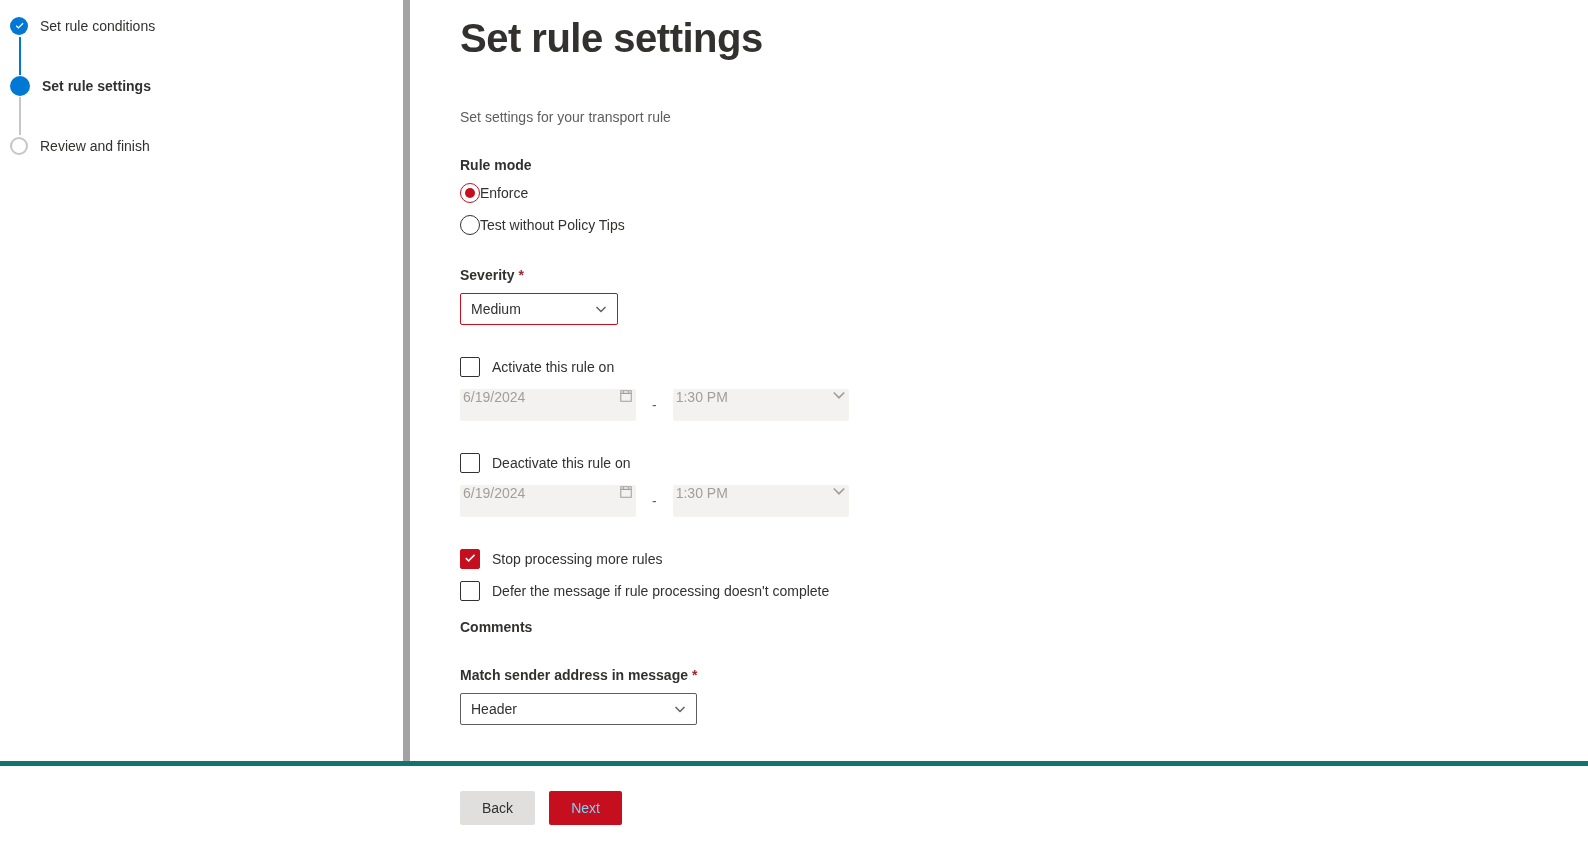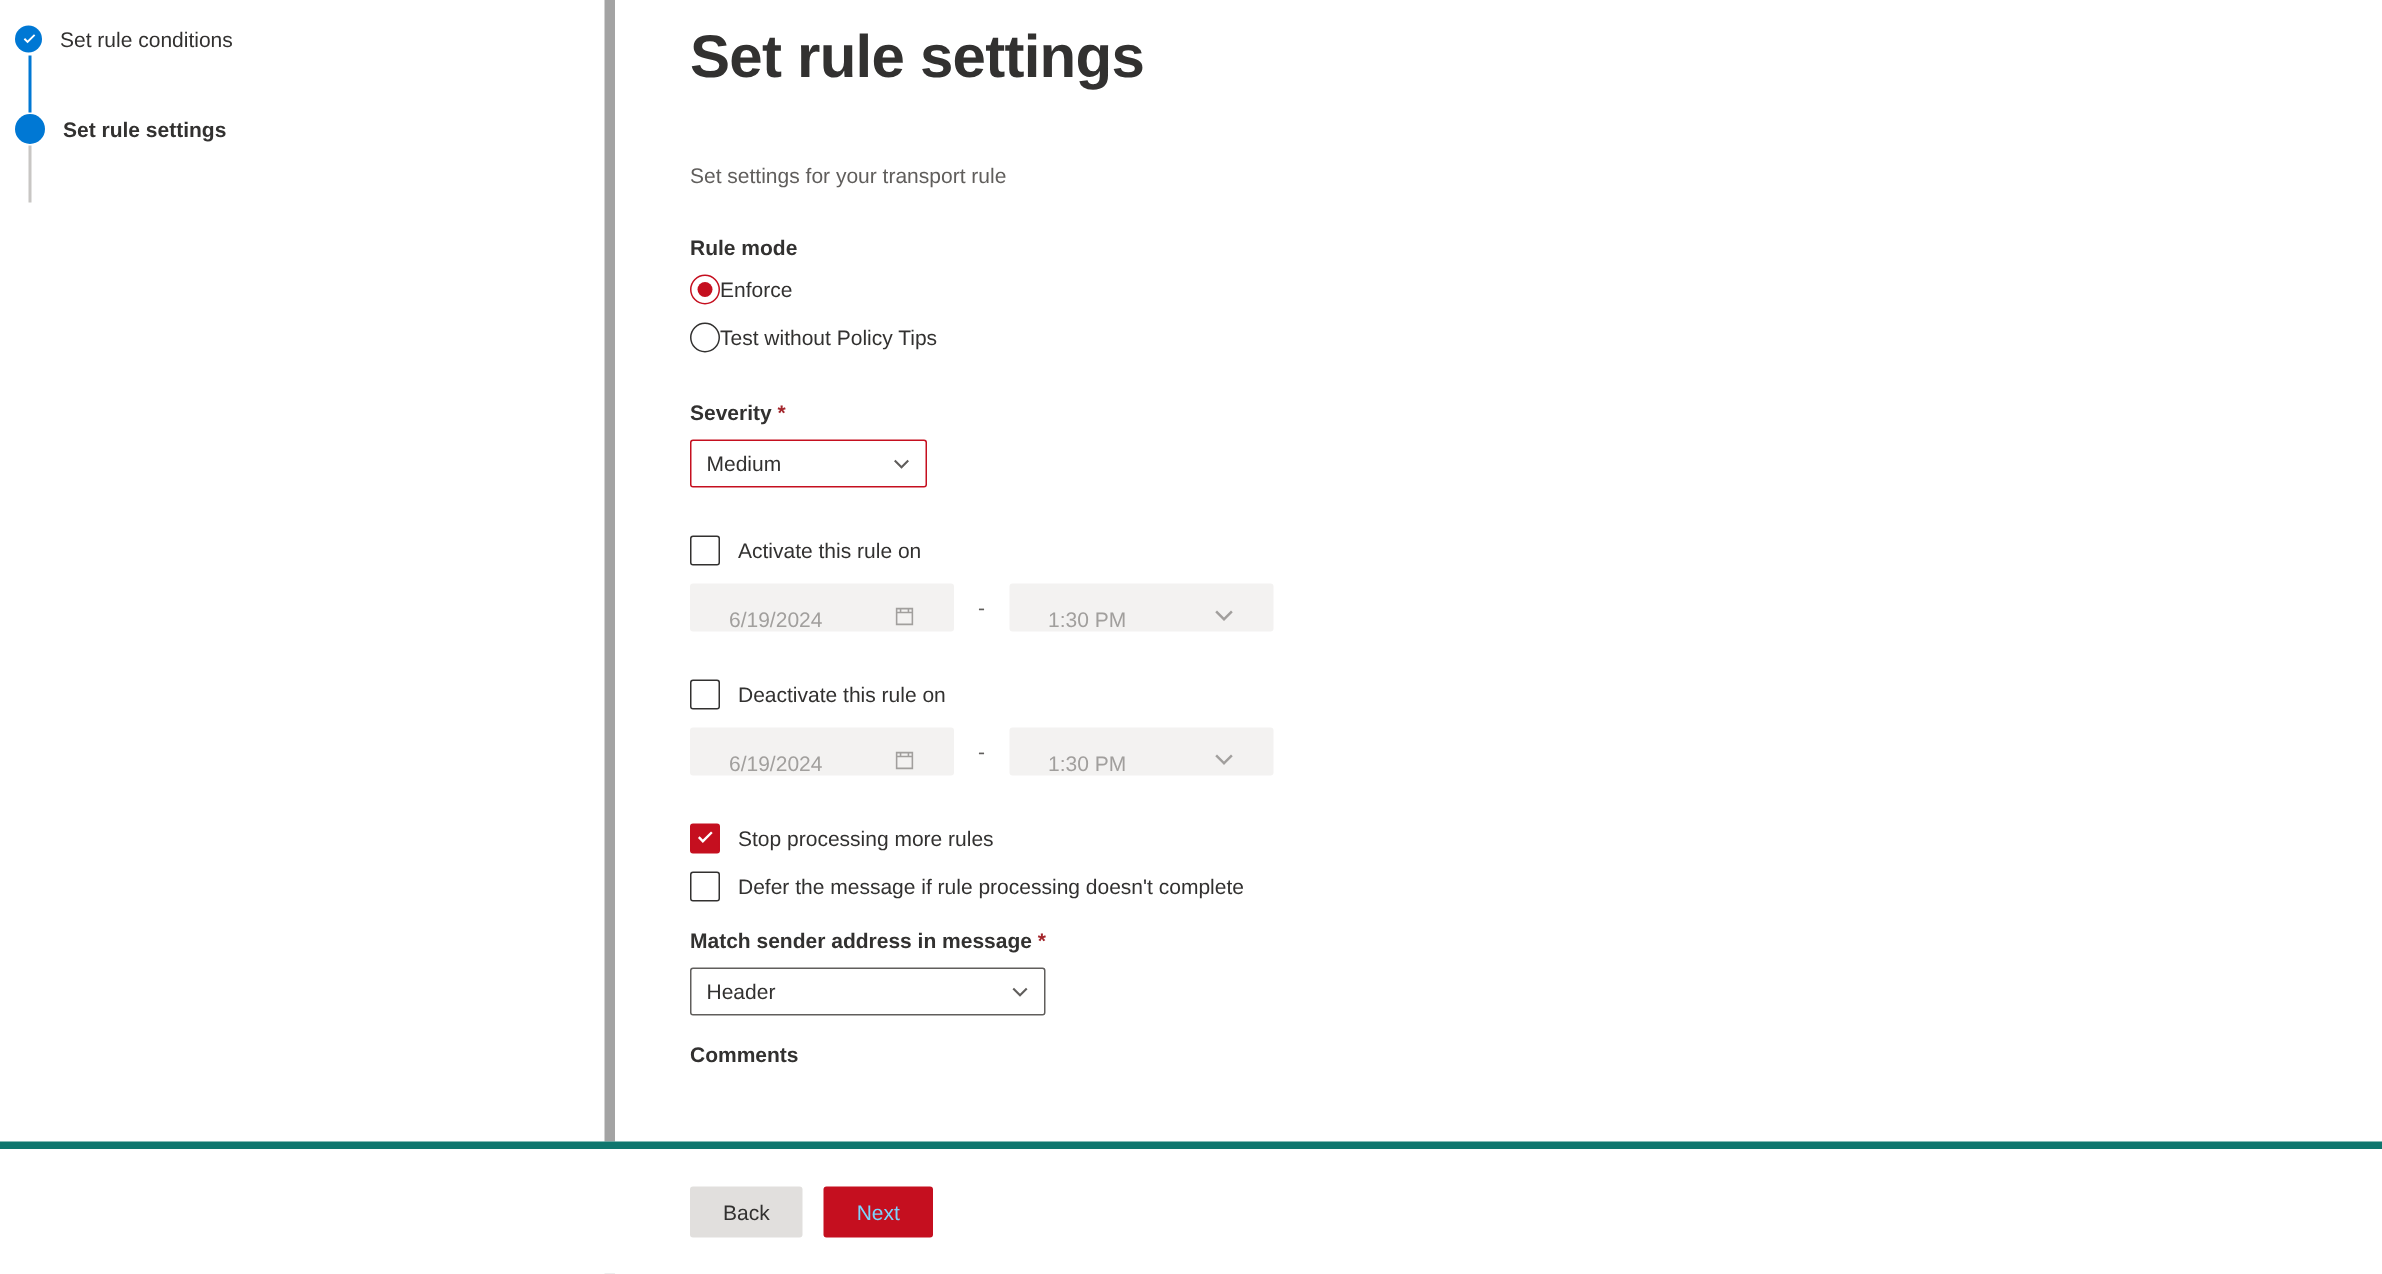--- a/index.html
+++ b/index.html
@@ -77,22 +77,22 @@
   .checkbox-row { display: flex; align-items: center; gap: 12px; margin-bottom: 12px; cursor: pointer; }
   .checkbox {
     width: 20px; height: 20px; border: 1px solid #323130; border-radius: 2px;
     flex-shrink: 0; display: flex; align-items: center; justify-content: center;
   }
   .checkbox.checked { background: #c50f1f; border-color: #c50f1f; }
   .checkbox.checked svg { width: 14px; height: 14px; fill: #fff; }
   .date-row { display: flex; align-items: center; gap: 16px; margin-top: 10px; }
   .date-input, .time-input {
     height: 32px; background: #f3f2f1; border: none; border-radius: 2px;
-    display: flex; align-items: flex-end; justify-content: space-between;
-    padding: 0 26px; color: #a19f9d;
+    display: flex; align-items: flex-start; justify-content: space-between;
+    padding: 0 3px; color: #a19f9d;
   }
   .date-input { width: 176px; }
   .time-input { width: 176px; gap: 11px; }
   .date-input svg, .time-input svg { width: 14px; height: 14px; fill: #a19f9d; }
   .dash { color: #605e5c; }
   .footer {
     position: absolute; bottom: 0; left: 0; right: 0;
     height: 88px;
     background: #fff;
     border-top: 5px solid #0f766e;
@@ -118,20 +118,24 @@
           </svg>
       </div>
       <span class="step-label">Set rule conditions</span>
     </div>
     <div class="step-gap"></div>
     <div class="step">
       <div class="step-marker current"></div>
       <span class="step-label current">Set rule settings</span>
     </div>
     <div class="step-gap after-current"></div>
+    <div class="step">
+      <div class="step-marker pending"></div>
+      <span class="step-label">Review and finish</span>
+    </div>
   </div>
 
   <div class="main">
     <h1>Set rule settings</h1>
     <div class="subtitle">Set settings for your transport rule</div>
 
     <div class="field-group">
       <span class="field-label">Rule mode</span>
       <div class="radio-row">
         <div class="radio selected"></div>
@@ -205,36 +209,36 @@
           <svg viewBox="0 0 16 16">
               <path d="M13.86 3.86l-7.5 7.5-3.72-3.72 1.28-1.28 2.44 2.44 6.22-6.22z"></path>
             </svg>
         </div>
         <span>Stop processing more rules</span>
       </div>
       <div class="checkbox-row">
         <div class="checkbox"></div>
         <span>Defer the message if rule processing doesn't complete</span>
       </div>
+    </div>
+
+    <div class="field-group">
+      <span class="field-label">Comments</span>
     </div>
 
     <div class="field-group" style="margin-bottom:18px;">
       <span class="field-label">
         <span>Match sender address in message</span> <span class="required">*</span>
       </span>
       <div class="select wide">
         <span>Header</span>
         <span class="chev"><svg viewBox="0 0 12 12">
               <path d="M1 3.5l5 5 5-5-1-1-4 4-4-4z"></path>
             </svg></span>
       </div>
     </div>
-
-    <div class="field-group">
-      <span class="field-label">Comments</span>
-    </div>
   </div>
 </div>
 
 <div class="footer">
   <button class="btn btn-secondary">Back</button>
   <button class="btn btn-primary">Next</button>
 </div>
 
 </body></html>

